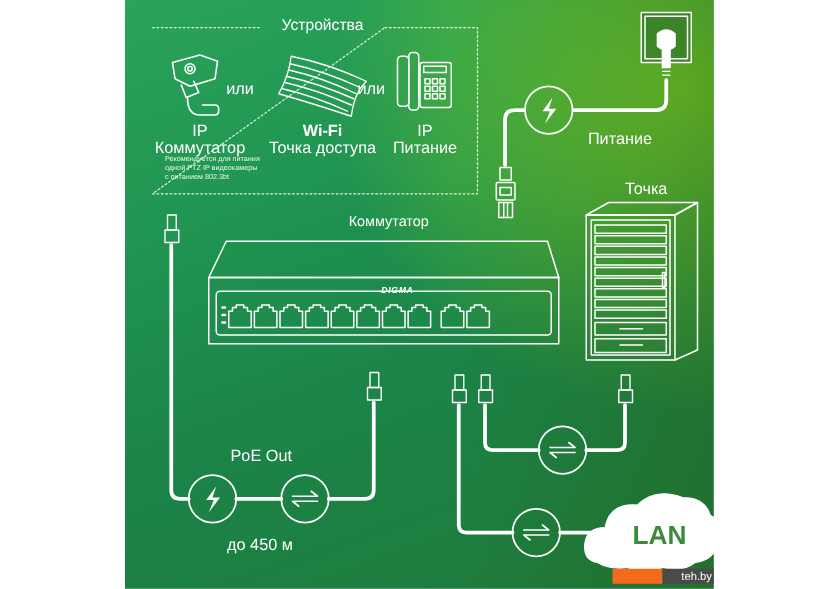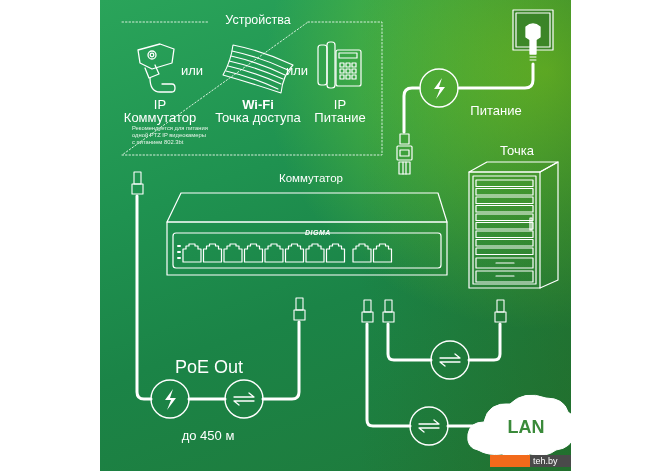--- a/index.html
+++ b/index.html
@@ -8,24 +8,24 @@
     background:
       radial-gradient(ellipse 60% 55% at 95% 15%, rgba(120,205,40,0.95) 0%, rgba(120,205,40,0) 100%),
       linear-gradient(160deg,#2aa45a 0%,#1f9250 35%,#1b8447 60%,#1f7a3a 100%);}
   #stage::after{content:"";position:absolute;inset:0;
     background:linear-gradient(90deg,rgba(0,0,0,0) 55%,rgba(40,90,20,0.35) 100%);pointer-events:none;}
   svg.art{position:absolute;left:0;top:0;width:670px;height:471px;z-index:2;}
   .lbl{position:absolute;color:#ffffff;z-index:3;white-space:nowrap;text-align:center;}
   .t14{font-size:12.5px;font-weight:400;}
   .t11{font-size:13px;}
   .tiny{font-size:5.8px;line-height:7px;text-align:left;color:#e8f5ea;}
-  .lan{color:#3a8a3a;font-weight:700;font-size:18px;}
+  .lan{color:#3a8a3a;font-weight:700;font-size:21px;}
   .wm{position:absolute;z-index:4;height:12px;top:455px;font-size:9px;line-height:12px;}
   .wm-orange{left:490px;width:40px;background:#f26a1b;}
-  .wm-dark{left:530px;width:41px;background:#4a4a4a;color:#fff;padding-left:3px;box-sizing:border-box;}
+  .wm-dark{left:530px;width:41px;background:#4a4a4a;color:#fff;padding-left:15px;box-sizing:border-box;}
 </style>
 </head>
 <body>
 
 <div id="stage"></div>
 
 <svg class="art" viewBox="0 0 670 471" fill="none" stroke="#fff" stroke-linecap="round" stroke-linejoin="round">
 
   <path d="M122 22 H208 M308 22 H382 V155 H122 Z" stroke-width="1" stroke-dasharray="1.5 2" stroke="#d7f0dc"></path>
 
@@ -174,18 +174,18 @@
 
 <div class="lbl tiny" style="left:132px;top:125px;">Рекомендуется для питания</div>
 <div class="lbl tiny" style="left:132px;top:132px;">одной PTZ IP видеокамеры</div>
 <div class="lbl tiny" style="left:132px;top:139px;">с питанием 802.3bt</div>
 
 <div class="lbl t11" style="left:468px;top:66px;width:56px;margin-top:37px;">Питание</div>
 <div class="lbl t14" style="left:268px;top:172px;width:86px;font-size:11.5px;">Коммутатор</div>
 <div class="lbl" style="left:305px;top:229px;font-size:7px;font-style:italic;font-weight:700;letter-spacing:0.5px;">DIGMA</div>
 <div class="lbl t11" style="left:487px;top:143px;width:60px;">Точка</div>
 
-<div class="lbl" style="left:175px;top:357px;width:68px;font-size:18px;">PoE Out</div>
+<div class="lbl" style="left:175px;top:357px;width:68px;font-size:13px;">PoE Out</div>
 <div class="lbl" style="left:170px;top:428px;width:76px;font-size:13px;">до 450 м</div>
 <div class="lbl lan" style="left:506px;top:417px;width:40px;">LAN</div>
 
 <div class="wm wm-orange"></div>
 <div class="wm wm-dark">teh.by</div>
 
 </body></html>

